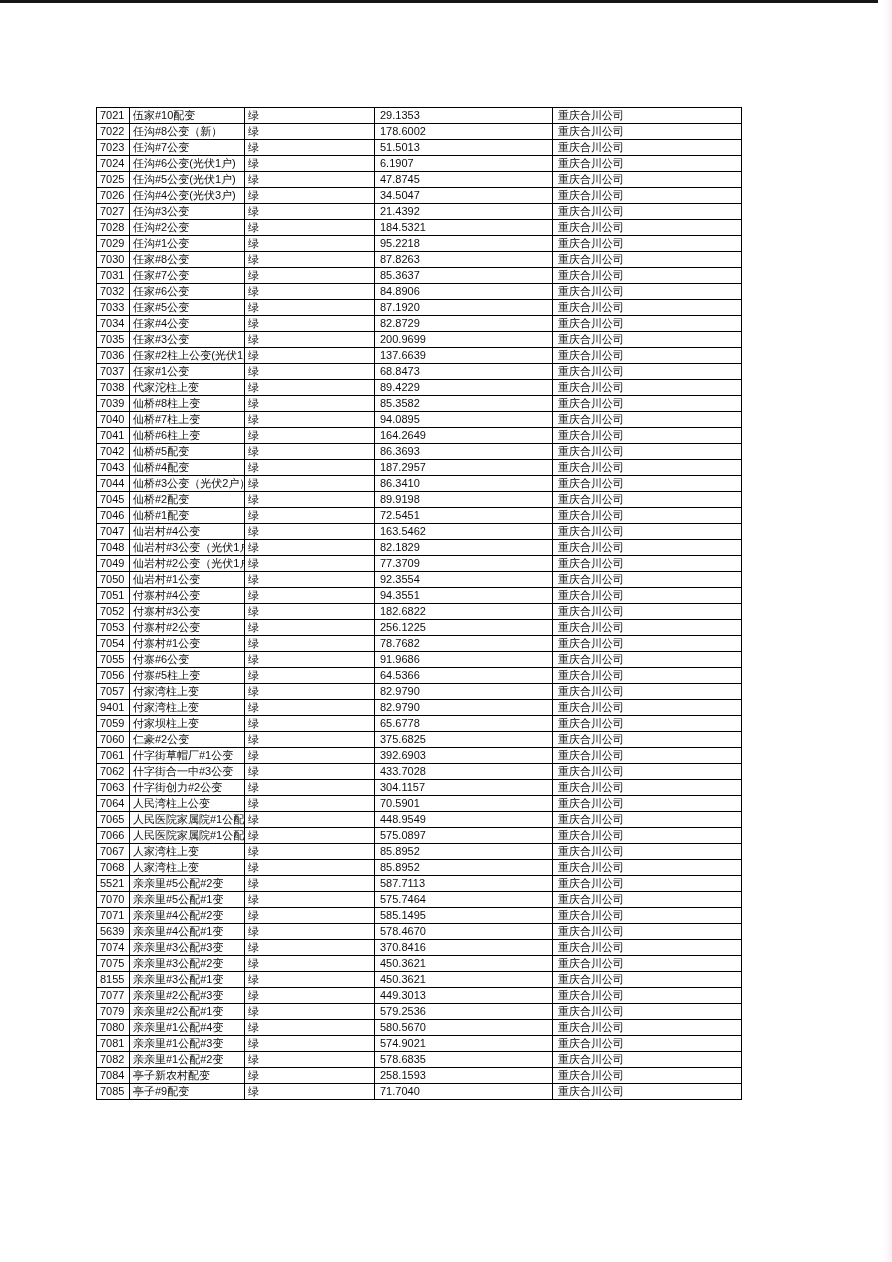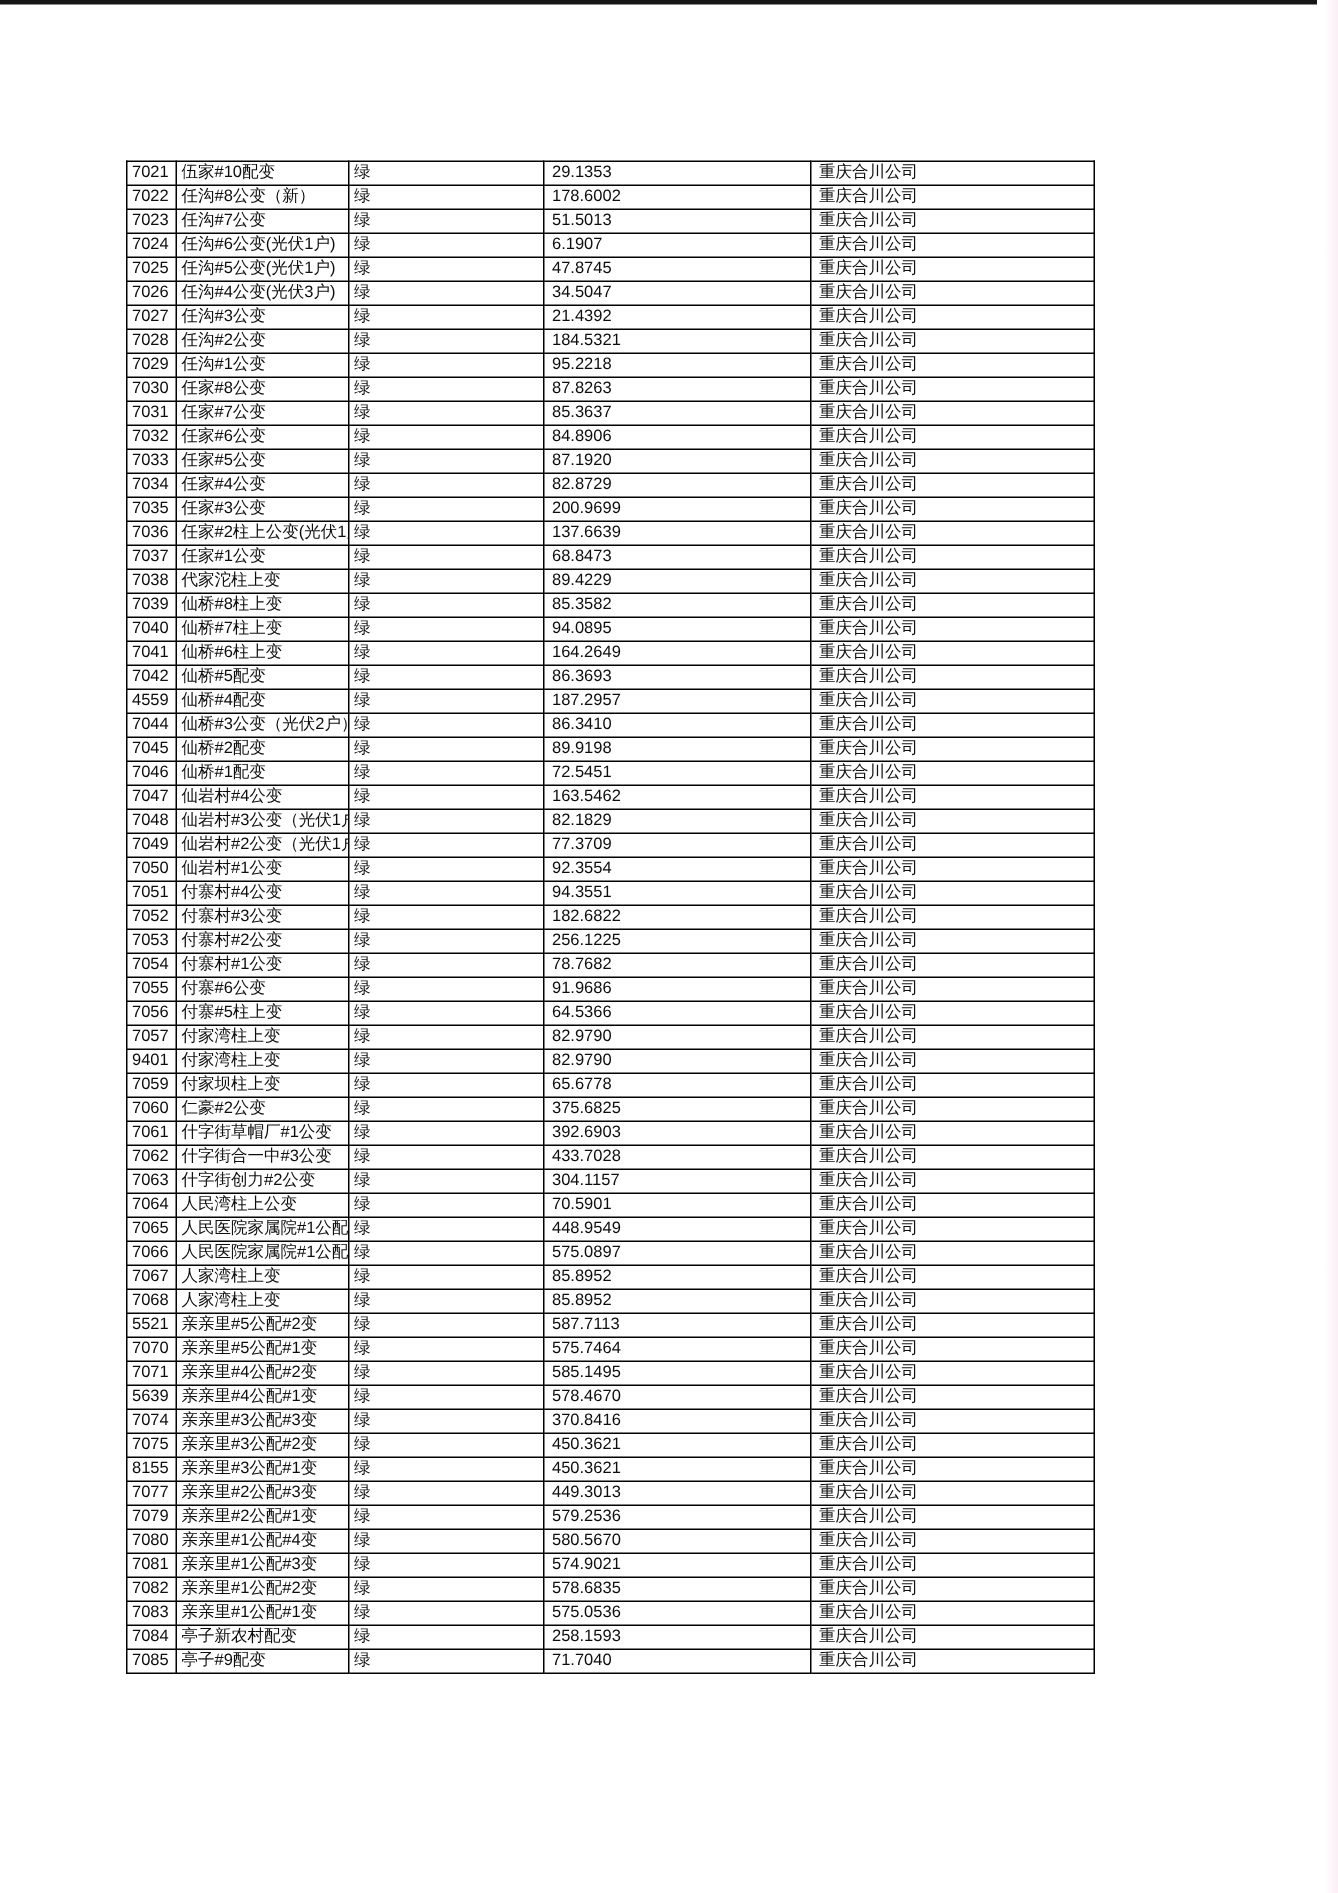--- a/index.html
+++ b/index.html
@@ -19,21 +19,21 @@
   }
   .edge-tint {
     position: absolute;
     top: 0; right: 0;
     width: 9px; height: 1262px;
     background: linear-gradient(to right, rgba(251,238,245,0), #fbeef5);
   }
   table.data-table {
     position: absolute;
     top: 107px;
-    left: 84px;
+    left: 96px;
     width: 645px;
     border-collapse: collapse;
     table-layout: fixed;
   }
   .data-table td {
     border: 1px solid #000000;
     height: 15px;
     padding: 0 1px 0 3px;
     font-size: 11px;
     line-height: 15px;
@@ -228,21 +228,21 @@
 
   <tr>
     <td class="col-id">7042</td>
     <td class="col-name">仙桥#5配变</td>
     <td class="col-status">绿</td>
     <td class="col-value">86.3693</td>
     <td class="col-company">重庆合川公司</td>
   </tr>
 
   <tr>
-    <td class="col-id">4559</td>
+    <td class="col-id">7043</td>
     <td class="col-name">仙桥#4配变</td>
     <td class="col-status">绿</td>
     <td class="col-value">187.2957</td>
     <td class="col-company">重庆合川公司</td>
   </tr>
 
   <tr>
     <td class="col-id">7044</td>
     <td class="col-name">仙桥#3公变（光伏2户）</td>
     <td class="col-status">绿</td>
@@ -533,27 +533,20 @@
   </tr>
 
   <tr>
     <td class="col-id">7082</td>
     <td class="col-name">亲亲里#1公配#2变</td>
     <td class="col-status">绿</td>
     <td class="col-value">578.6835</td>
     <td class="col-company">重庆合川公司</td>
   </tr>
 
-  <tr>
-    <td class="col-id">7083</td>
-    <td class="col-name">亲亲里#1公配#1变</td>
-    <td class="col-status">绿</td>
-    <td class="col-value">575.0536</td>
-    <td class="col-company">重庆合川公司</td>
-  </tr>
 
   <tr>
     <td class="col-id">7084</td>
     <td class="col-name">亭子新农村配变</td>
     <td class="col-status">绿</td>
     <td class="col-value">258.1593</td>
     <td class="col-company">重庆合川公司</td>
   </tr>
 
   <tr>

